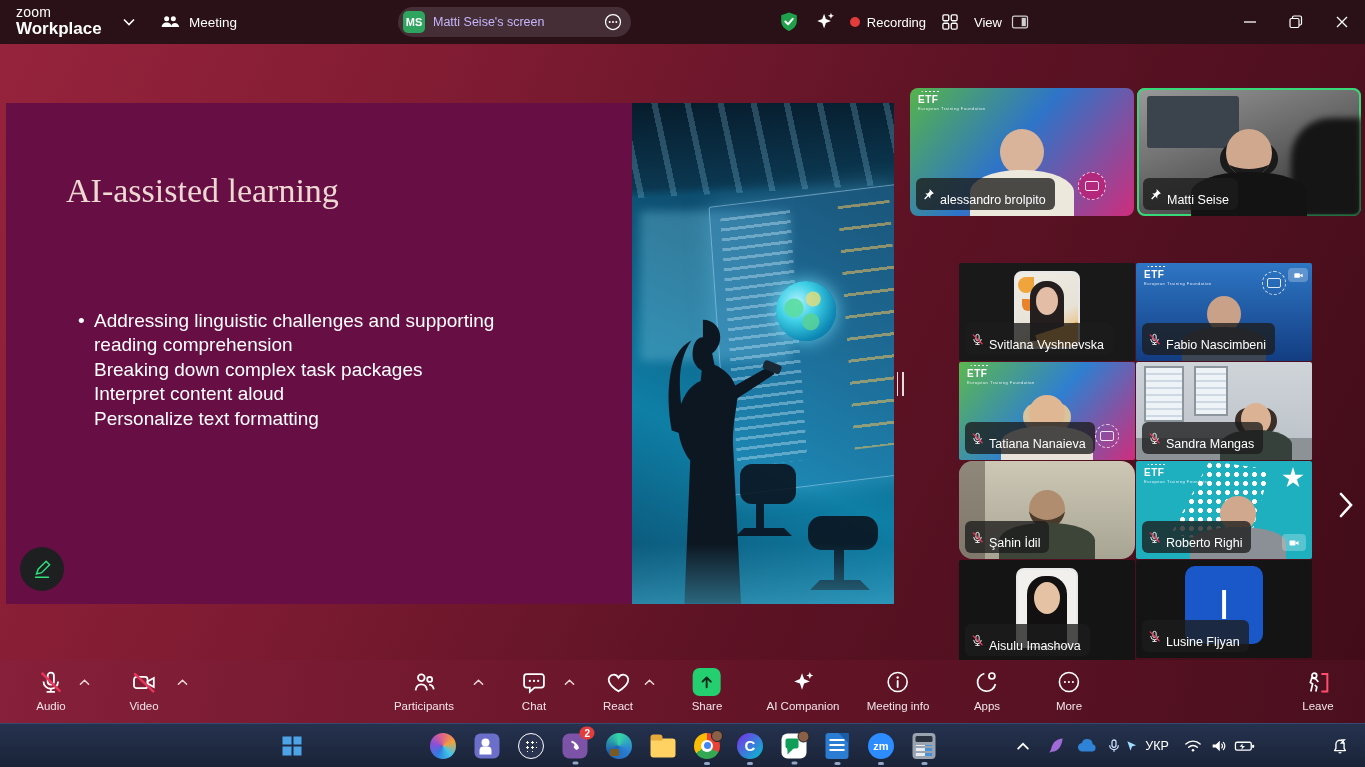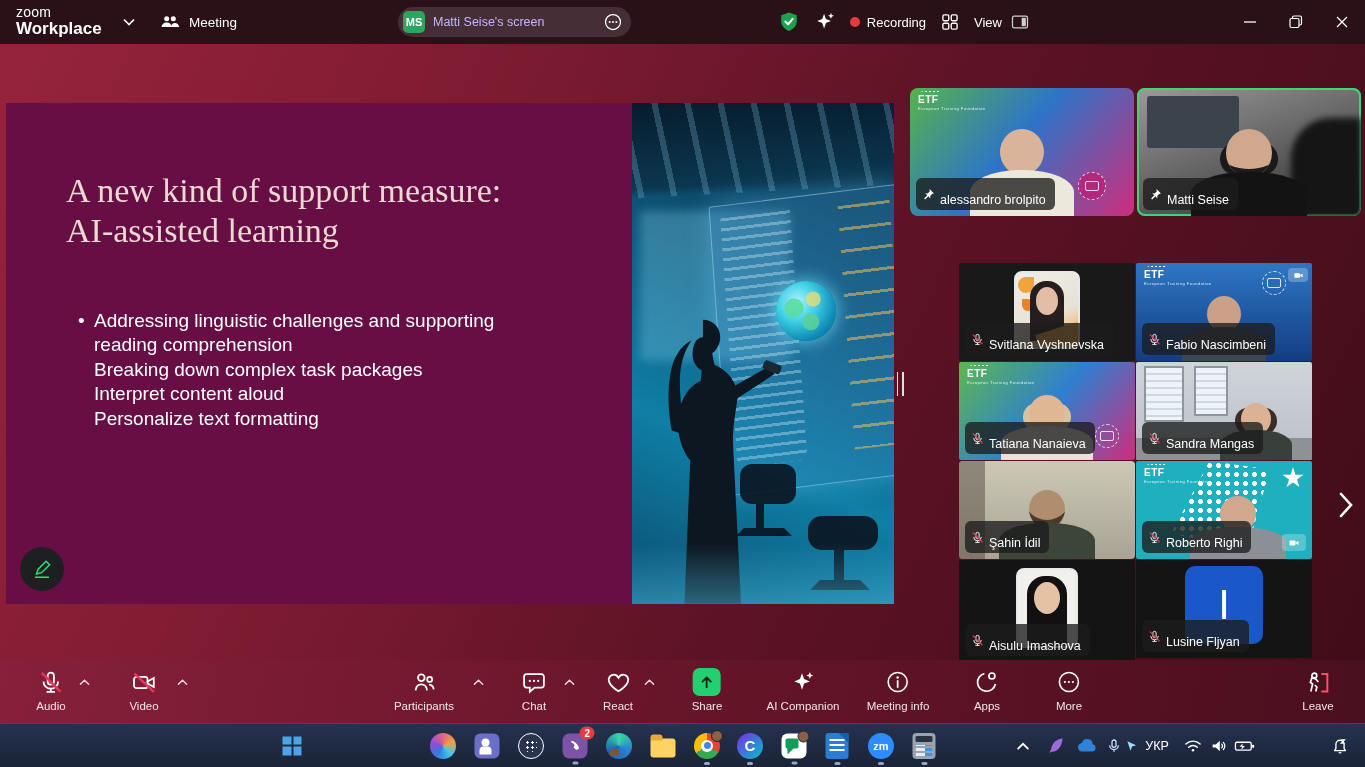--- a/index.html
+++ b/index.html
@@ -393,21 +393,20 @@
         <svg width="14" height="14" viewBox="0 0 14 14">
           <use href="#i-close"></use>
         </svg>
       </div>
   </header>
 
   <div class="main">
 
     <div class="slide">
       <div class="slide-title">
-        <div>A new kind of support measure:</div>
         <div>AI-assisted learning</div>
       </div>
       <div class="bullets">
         <div class="bline first">Addressing linguistic challenges and supporting</div>
         <div class="bline">reading comprehension</div>
         <div class="bline">Breaking down complex task packages</div>
         <div class="bline">Interpret content aloud</div>
         <div class="bline">Personalize text formatting</div>
       </div>
 
@@ -536,21 +535,21 @@
         <div class="body" style="width:72px;height:30px;background:#37413c;"></div>
       </div>
       <div class="nametag">
         <svg width="13" height="13" viewBox="0 0 24 24">
             <use href="#i-micoff"></use>
           </svg>
         <span class="gridname">Sandra Mangas</span>
       </div>
     </div>
 
-    <div class="tile" style="left:959px; top:417px; width:176px; height:98px; border-radius:4px; background:linear-gradient(180deg,#cdc8b6 0%,#a8a493 100%);">
+    <div class="tile" style="left:959px; top:417px; width:176px; height:98px; border-radius:14px; background:linear-gradient(180deg,#cdc8b6 0%,#a8a493 100%);">
       <div class="abs" style="left:0;top:0;width:26px;height:98px;background:#5c5348;opacity:.55;"></div>
       <div class="pers">
         <div class="head" style="width:36px;height:38px;background:#b08d6e;box-shadow:inset 0 -14px 0 -6px #4a3a2c;"></div>
         <div class="body" style="width:96px;height:36px;background:#3d4438;"></div>
       </div>
       <div class="nametag">
         <svg width="13" height="13" viewBox="0 0 24 24">
             <use href="#i-micoff"></use>
           </svg>
         <span class="gridname">Şahin İdil</span>

